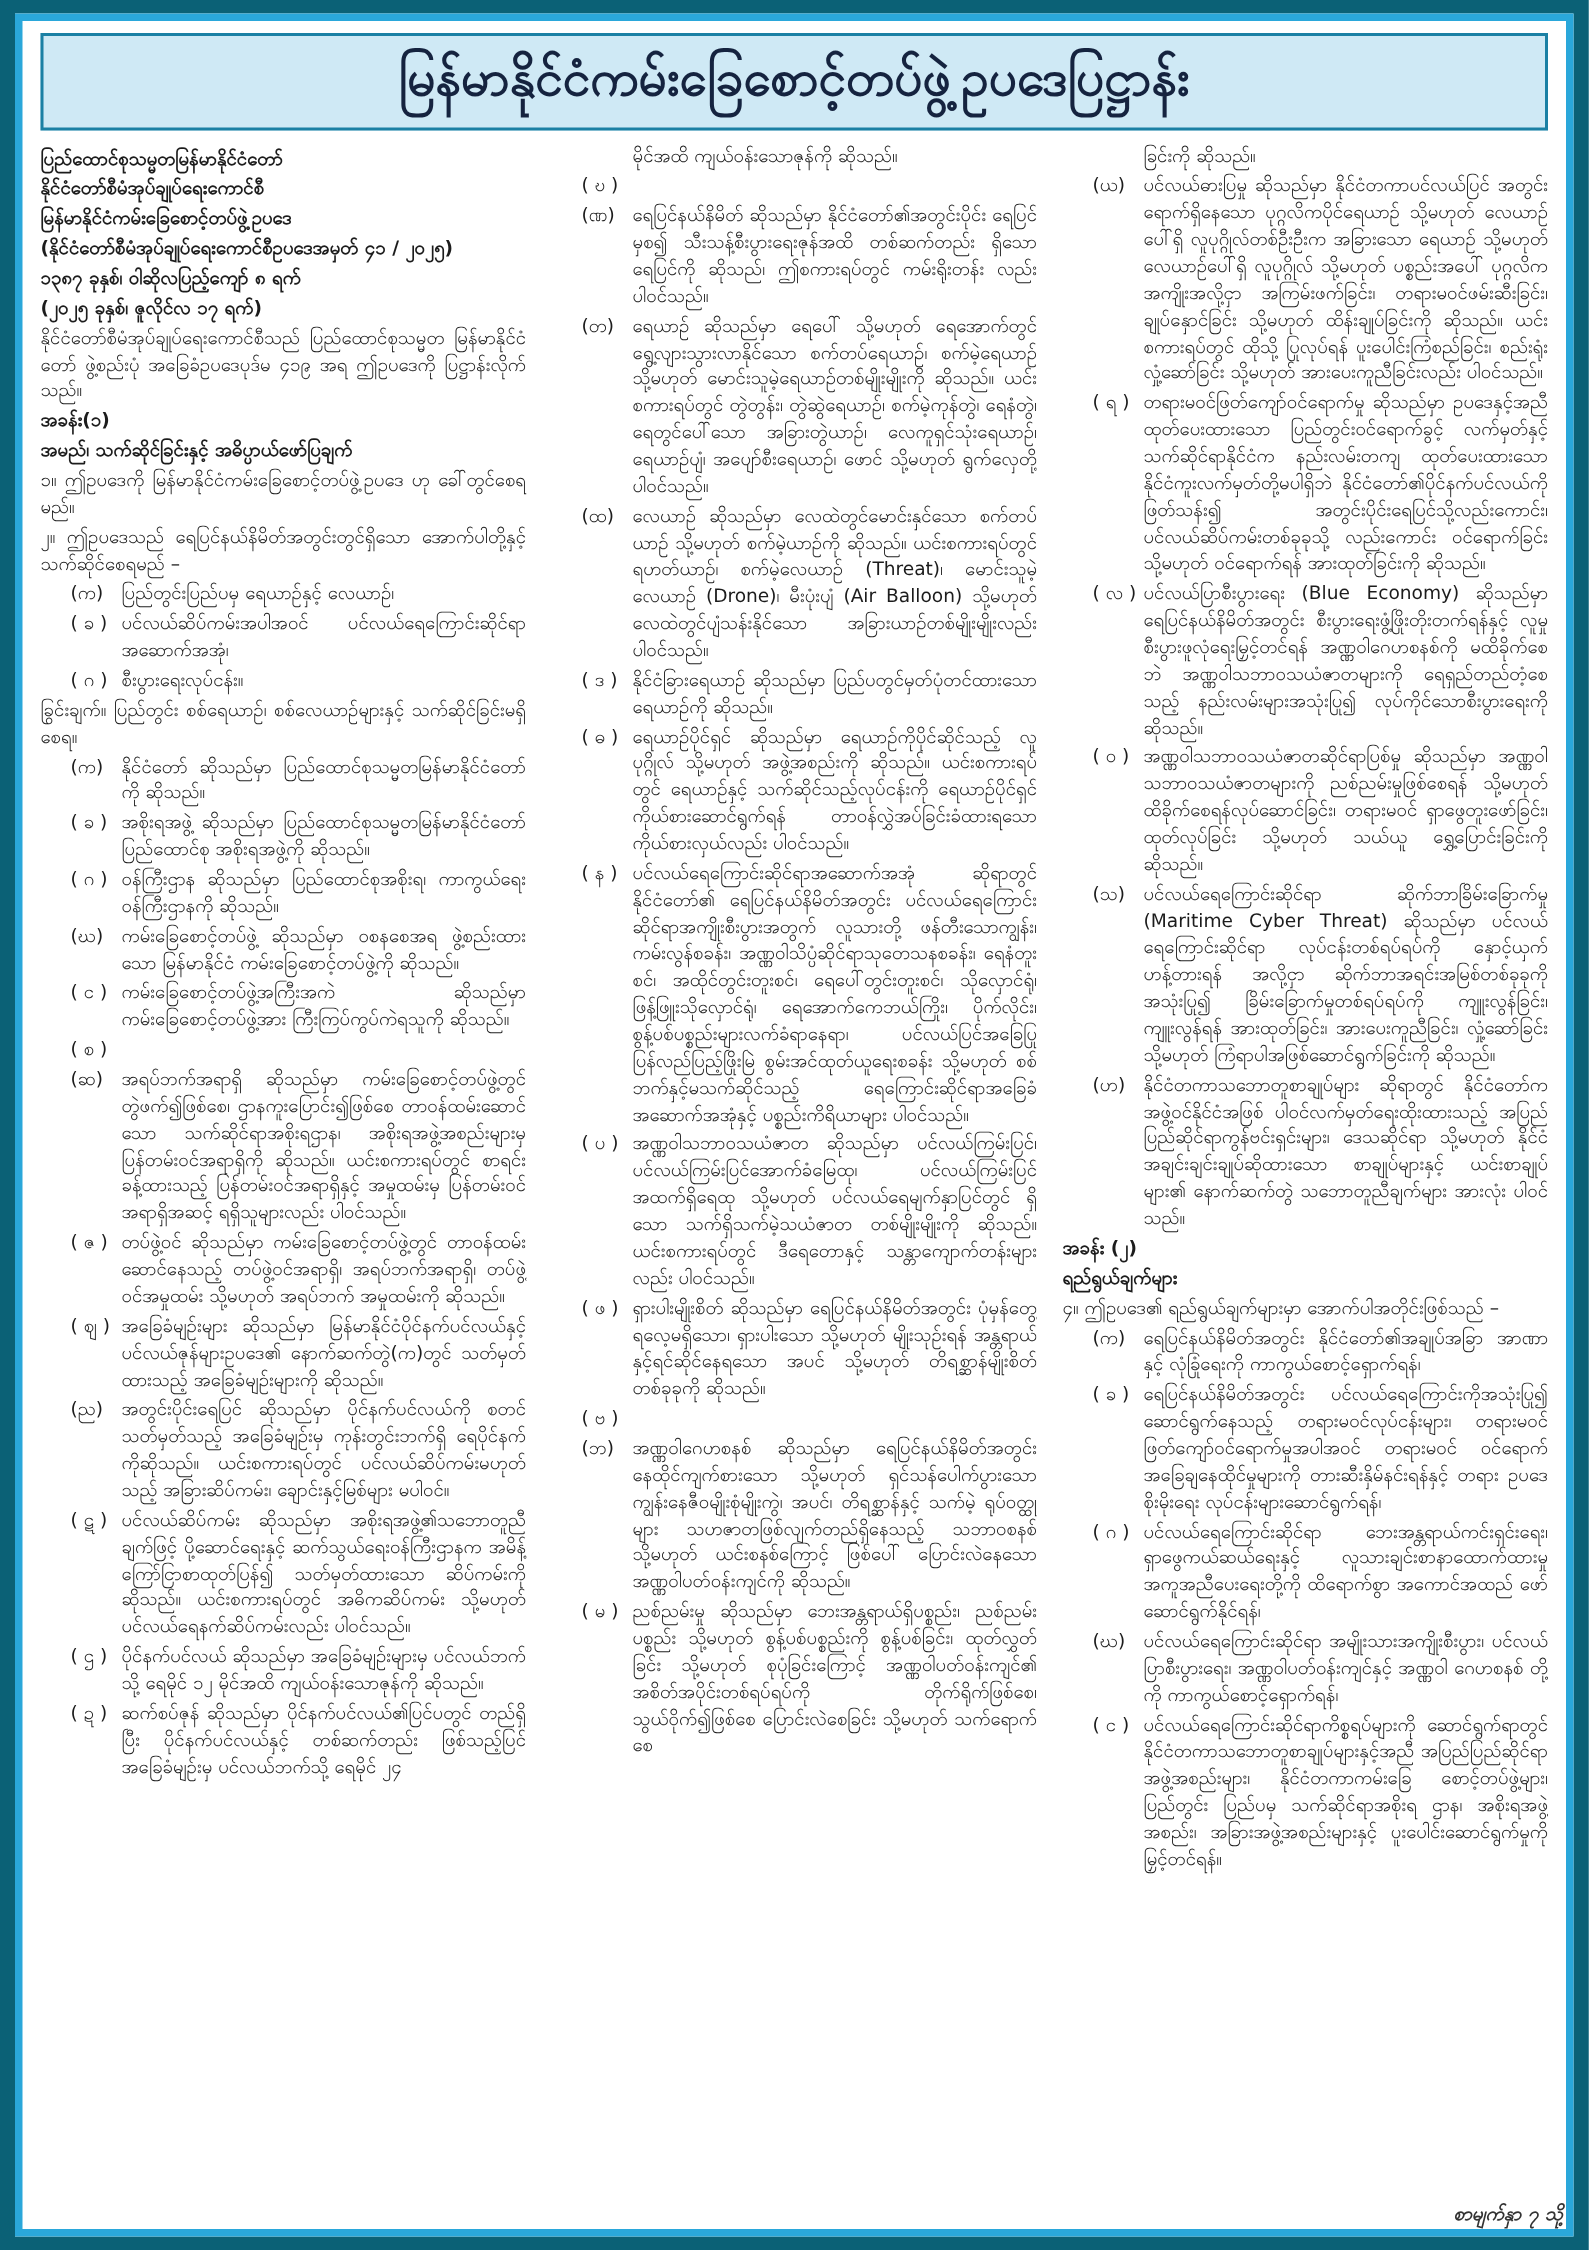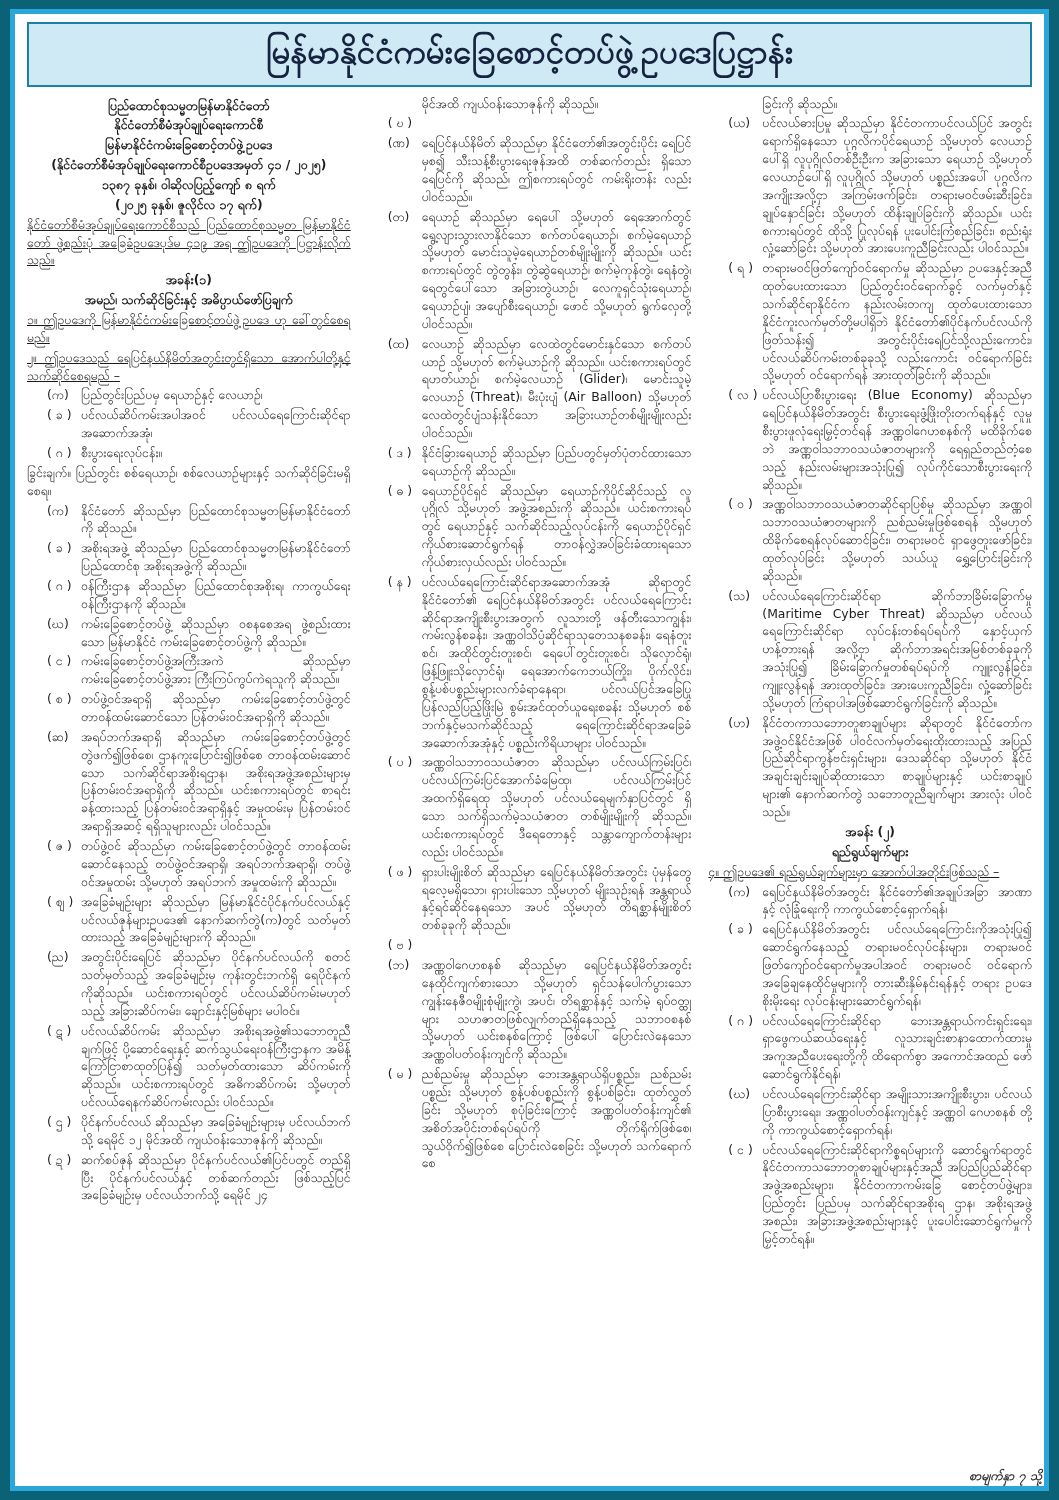--- a/index.html
+++ b/index.html
@@ -3,22 +3,22 @@
 <meta charset="utf-8">
 <style>
   html,body{margin:0;padding:0;}
   body{background:#0b6176;font-family:"DejaVu Sans","Liberation Sans",sans-serif;}
   .page{position:relative;width:1059px;height:1500px;box-sizing:border-box;background:#0b6176;padding:9px 10px;overflow:hidden;}
   .frame{position:relative;width:100%;height:100%;box-sizing:border-box;border:5px solid #2aa7da;background:#ffffff;padding:8px 12px 10px 12px;display:flex;flex-direction:column;overflow:hidden;}
   .banner{flex:0 0 auto;background:#cfe9f5;border:2px solid #1b80a4;text-align:center;font-weight:bold;font-size:33px;line-height:1.35;color:#15233f;padding:6px 4px 10px 4px;margin-bottom:8px;}
   .cols{flex:1 1 auto;display:flex;flex-direction:row;gap:17px;overflow:hidden;}
   .col{flex:1 1 0;min-width:0;font-size:12.4px;line-height:1.44;color:#1c1c1c;text-align:justify;overflow:hidden;position:relative;}
   .blk{margin:0 0 2px 0;}
-  .heading{text-align:center;font-weight:bold;margin:2px 0;}
-  .para{text-align:justify;text-decoration:underline;}
+  .heading{font-weight:bold;margin:2px 0;}
+  .para{text-align:justify;}
   .item{display:flex;margin-left:20px;}
   .item .lab{flex:0 0 34px;white-space:nowrap;}
   .item .txt{flex:1 1 auto;text-align:justify;}
   .cont{margin-left:54px;text-align:justify;}
   .exception{text-align:justify;}
   .note{position:absolute;right:2px;bottom:0;font-style:italic;font-weight:bold;font-size:12.5px;color:#333;}
 </style>
 </head>
 <body>
 
@@ -68,21 +68,20 @@
           <div class="blk item">
             <span class="lab">(ဃ)</span>
             <span class="txt">ကမ်းခြေစောင့်တပ်ဖွဲ့ ဆိုသည်မှာ ဝစနစေအရ ဖွဲ့စည်းထားသော မြန်မာနိုင်ငံ ကမ်းခြေစောင့်တပ်ဖွဲ့ကို ဆိုသည်။</span>
           </div>
           <div class="blk item">
             <span class="lab">( င )</span>
             <span class="txt">ကမ်းခြေစောင့်တပ်ဖွဲ့အကြီးအကဲ ဆိုသည်မှာ ကမ်းခြေစောင့်တပ်ဖွဲ့အား ကြီးကြပ်ကွပ်ကဲရသူကို ဆိုသည်။</span>
           </div>
           <div class="blk item">
             <span class="lab">( စ )</span>
-            <span class="txt">တပ်ဖွဲ့ဝင်အရာရှိ ဆိုသည်မှာ ကမ်းခြေစောင့်တပ်ဖွဲ့တွင် တာဝန်ထမ်းဆောင်သော ပြန်တမ်းဝင်အရာရှိကို ဆိုသည်။</span>
           </div>
           <div class="blk item">
             <span class="lab">(ဆ)</span>
             <span class="txt">အရပ်ဘက်အရာရှိ ဆိုသည်မှာ ကမ်းခြေစောင့်တပ်ဖွဲ့တွင် တွဲဖက်၍ဖြစ်စေ၊ ဌာနကူးပြောင်း၍ဖြစ်စေ တာဝန်ထမ်းဆောင်သော သက်ဆိုင်ရာအစိုးရဌာန၊ အစိုးရအဖွဲ့အစည်းများမှ ပြန်တမ်းဝင်အရာရှိကို ဆိုသည်။ ယင်းစကားရပ်တွင် စာရင်းခန့်ထားသည့် ပြန်တမ်းဝင်အရာရှိနှင့် အမှုထမ်းမှ ပြန်တမ်းဝင်အရာရှိအဆင့် ရရှိသူများလည်း ပါဝင်သည်။</span>
           </div>
           <div class="blk item">
             <span class="lab">( ဇ )</span>
             <span class="txt">တပ်ဖွဲ့ဝင် ဆိုသည်မှာ ကမ်းခြေစောင့်တပ်ဖွဲ့တွင် တာဝန်ထမ်းဆောင်နေသည့် တပ်ဖွဲ့ဝင်အရာရှိ၊ အရပ်ဘက်အရာရှိ၊ တပ်ဖွဲ့ဝင်အမှုထမ်း သို့မဟုတ် အရပ်ဘက် အမှုထမ်းကို ဆိုသည်။</span>
           </div>
           <div class="blk item">
@@ -114,21 +113,21 @@
           <div class="blk item">
             <span class="lab">(ဏ)</span>
             <span class="txt">ရေပြင်နယ်နိမိတ် ဆိုသည်မှာ နိုင်ငံတော်၏အတွင်းပိုင်း ရေပြင်မှစ၍ သီးသန့်စီးပွားရေးဇုန်အထိ တစ်ဆက်တည်း ရှိသောရေပြင်ကို ဆိုသည်၊ ဤစကားရပ်တွင် ကမ်းရိုးတန်း လည်း ပါဝင်သည်။</span>
           </div>
           <div class="blk item">
             <span class="lab">(တ)</span>
             <span class="txt">ရေယာဉ် ဆိုသည်မှာ ရေပေါ် သို့မဟုတ် ရေအောက်တွင် ရွေ့လျားသွားလာနိုင်သော စက်တပ်ရေယာဉ်၊ စက်မဲ့ရေယာဉ် သို့မဟုတ် မောင်းသူမဲ့ရေယာဉ်တစ်မျိုးမျိုးကို ဆိုသည်။ ယင်းစကားရပ်တွင် တွဲတွန်း၊ တွဲဆွဲရေယာဉ်၊ စက်မဲ့ကုန်တွဲ၊ ရေနံတွဲ၊ ရေတွင်ပေါ်သော အခြားတွဲယာဉ်၊ လေကူရှင်သုံးရေယာဉ်၊ ရေယာဉ်ပျံ၊ အပျော်စီးရေယာဉ်၊ ဖောင် သို့မဟုတ် ရွက်လှေတို့ ပါဝင်သည်။</span>
           </div>
           <div class="blk item">
             <span class="lab">(ထ)</span>
-            <span class="txt">လေယာဉ် ဆိုသည်မှာ လေထဲတွင်မောင်းနှင်သော စက်တပ်ယာဉ် သို့မဟုတ် စက်မဲ့ယာဉ်ကို ဆိုသည်။ ယင်းစကားရပ်တွင် ရဟတ်ယာဉ်၊ စက်မဲ့လေယာဉ် (Glider)၊ မောင်းသူမဲ့လေယာဉ် (Threat)၊ မီးပုံးပျံ (Air Balloon) သို့မဟုတ် လေထဲတွင်ပျံသန်းနိုင်သော အခြားယာဉ်တစ်မျိုးမျိုးလည်း ပါဝင်သည်။</span>
+            <span class="txt">လေယာဉ် ဆိုသည်မှာ လေထဲတွင်မောင်းနှင်သော စက်တပ်ယာဉ် သို့မဟုတ် စက်မဲ့ယာဉ်ကို ဆိုသည်။ ယင်းစကားရပ်တွင် ရဟတ်ယာဉ်၊ စက်မဲ့လေယာဉ် (Threat)၊ မောင်းသူမဲ့လေယာဉ် (Drone)၊ မီးပုံးပျံ (Air Balloon) သို့မဟုတ် လေထဲတွင်ပျံသန်းနိုင်သော အခြားယာဉ်တစ်မျိုးမျိုးလည်း ပါဝင်သည်။</span>
           </div>
           <div class="blk item">
             <span class="lab">( ဒ )</span>
             <span class="txt">နိုင်ငံခြားရေယာဉ် ဆိုသည်မှာ ပြည်ပတွင်မှတ်ပုံတင်ထားသော ရေယာဉ်ကို ဆိုသည်။</span>
           </div>
           <div class="blk item">
             <span class="lab">( ဓ )</span>
             <span class="txt">ရေယာဉ်ပိုင်ရှင် ဆိုသည်မှာ ရေယာဉ်ကိုပိုင်ဆိုင်သည့် လူပုဂ္ဂိုလ် သို့မဟုတ် အဖွဲ့အစည်းကို ဆိုသည်။ ယင်းစကားရပ်တွင် ရေယာဉ်နှင့် သက်ဆိုင်သည့်လုပ်ငန်းကို ရေယာဉ်ပိုင်ရှင် ကိုယ်စားဆောင်ရွက်ရန် တာဝန်လွှဲအပ်ခြင်းခံထားရသော ကိုယ်စားလှယ်လည်း ပါဝင်သည်။</span>
           </div>
           <div class="blk item">

